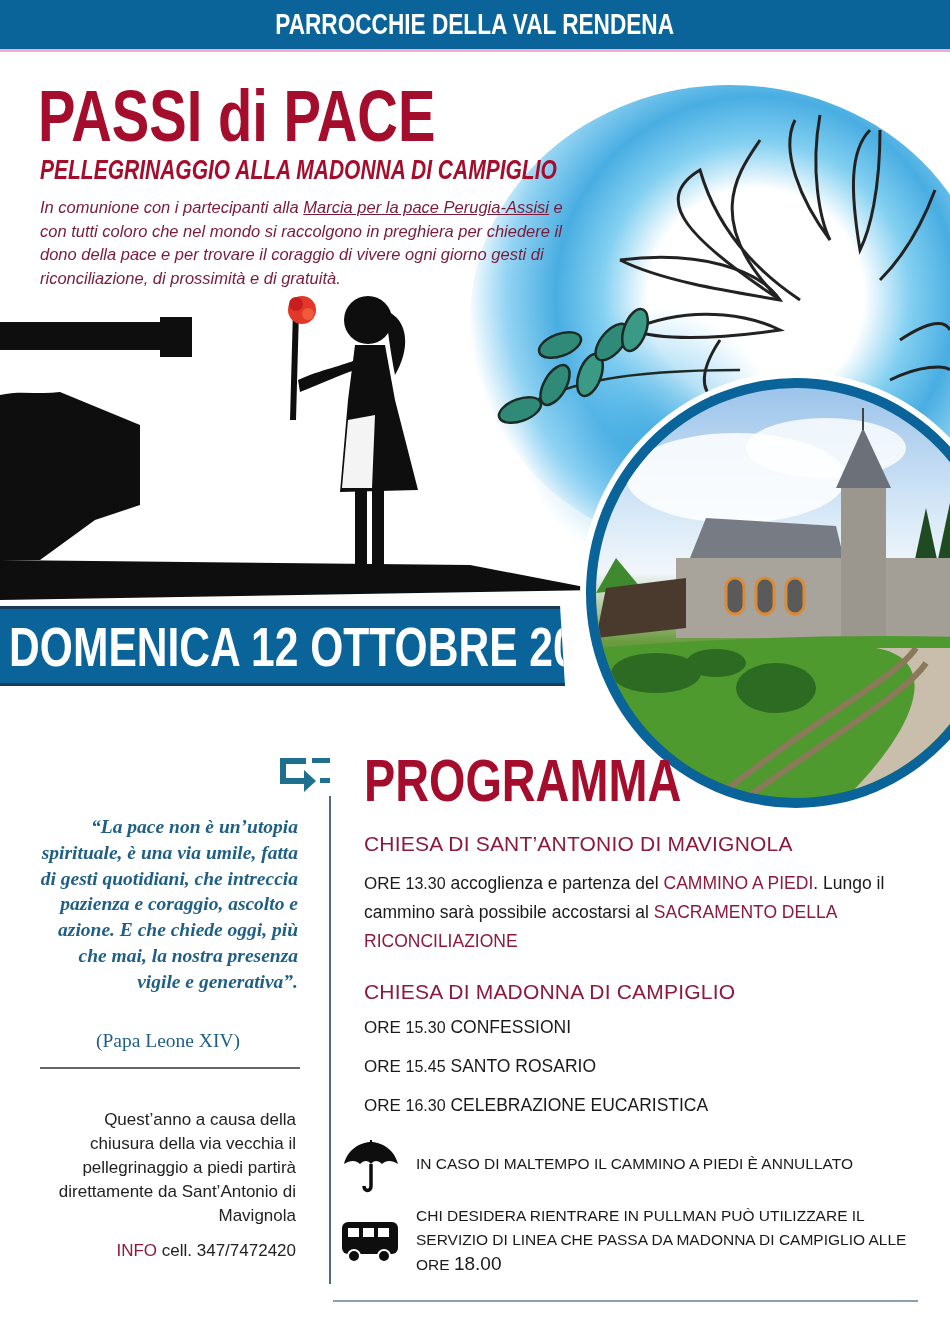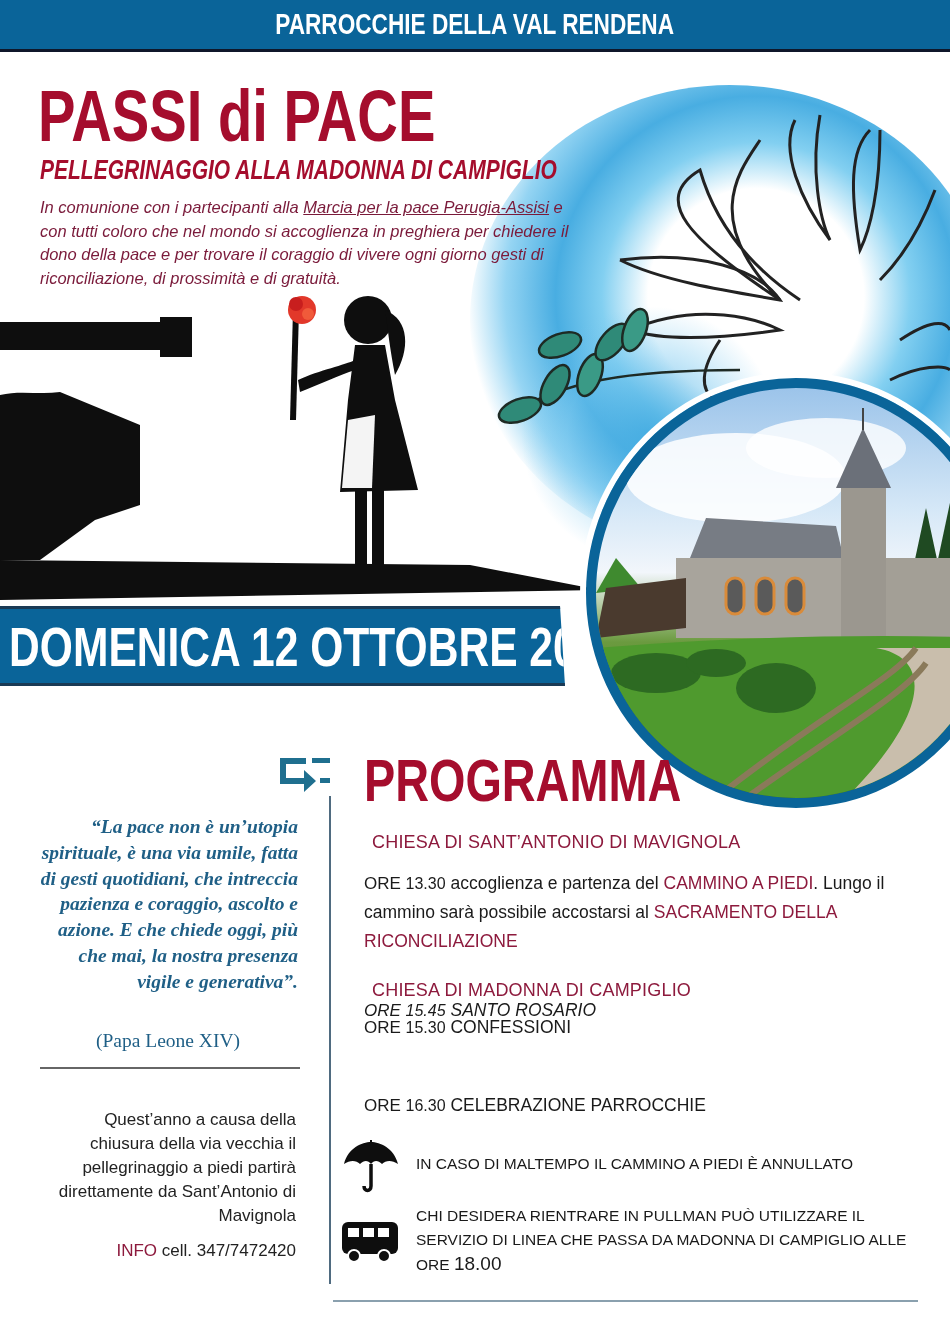--- a/index.html
+++ b/index.html
@@ -1,21 +1,21 @@
 <!DOCTYPE html>
 <html><head>
 <meta charset="utf-8">
 <style>
   * { box-sizing: border-box; margin: 0; padding: 0; }
   html, body { width: 950px; height: 1343px; background: #ffffff; overflow: hidden; }
   body { position: relative; font-family: "Liberation Sans", sans-serif; color: #1a1a1a; }
 
   .top-banner {
     position: absolute; left: 0; top: 0; width: 950px; height: 52px;
-    background: #0a6499; border-bottom: 3px solid #0f172a;
+    background: #0a6499; border-bottom: 3px solid #f9a8d4;
     display: flex; align-items: center; justify-content: center;
   }
   .top-banner span {
     color: #fff; font-family: "Liberation Sans", sans-serif; font-weight: bold;
     font-size: 29px; letter-spacing: 0px; transform: scaleX(0.78); display: inline-block;
   }
 
   .hero { position: absolute; left: 0; top: 55px; width: 950px; height: 550px; overflow: hidden; }
   .watercolor {
     position: absolute; left: 470px; top: 30px; width: 520px; height: 470px;
@@ -85,21 +85,21 @@
     position: absolute; left: 40px; top: 1241px; width: 256px; text-align: right;
     font-size: 17px; color: #222;
   }
   .info .accent { color: #8d1a3d; }
 
   .prog-title {
     position: absolute; left: 364px; top: 746px; color: #a50d2d; font-weight: bold;
     font-size: 60px; transform: scaleX(0.78); transform-origin: left top; white-space: nowrap;
   }
   .church {
-    position: absolute; left: 372px; color: #8d1a3d; font-size: 18px; letter-spacing: 0.2px;
+    position: absolute; left: 364px; color: #8d1a3d; font-size: 21px; letter-spacing: 0.2px;
   }
   .ore-line {
     position: absolute; left: 364px; color: #1a1a1a; font-size: 17.5px; line-height: 29px; width: 530px;
   }
   .ore-line .ore { font-size: 17px; }
   .ore-line .time { font-size: 16px; }
   .ore-line .accent { color: #8d1a3d; }
 
   .alert-row { position: absolute; left: 340px; display: flex; align-items: flex-start; }
   .alert-row .icon { width: 62px; height: 54px; margin-right: 14px; }
@@ -164,21 +164,21 @@
   <g>
     <circle cx="302" cy="310" r="14" fill="#e2382a"></circle>
     <circle cx="296" cy="304" r="7" fill="#c81e1e"></circle>
     <circle cx="308" cy="314" r="6" fill="#f05a3a"></circle>
   </g>
 </svg>
 
 <div class="title">PASSI di PACE</div>
 <div class="subtitle">PELLEGRINAGGIO ALLA MADONNA DI CAMPIGLIO</div>
 <div class="intro">
-  <span>In comunione con i partecipanti alla </span><u>Marcia per la pace Perugia-Assisi</u><span> e con tutti coloro che nel mondo si accoglienza in preghiera per chiedere il dono della pace e per trovare il coraggio di vivere ogni giorno gesti di riconciliazione, di prossimità e di gratuità.</span>
+  <span>In comunione con i partecipanti alla </span><u>Marcia per la pace Perugia-Assisi</u><span> e con tutti coloro che nel mondo si raccolgono in preghiera per chiedere il dono della pace e per trovare il coraggio di vivere ogni giorno gesti di riconciliazione, di prossimità e di gratuità.</span>
 </div>
 
 <div class="photo-circle">
   <svg width="400" height="410" viewBox="0 0 400 410">
     <ellipse cx="140" cy="90" rx="110" ry="45" fill="#ffffff" opacity="0.85"></ellipse>
     <ellipse cx="230" cy="60" rx="80" ry="30" fill="#ffffff" opacity="0.8"></ellipse>
     <g fill="#1f4a22">
       <polygon points="330,120 345,190 315,190"></polygon>
       <polygon points="355,110 372,190 338,190"></polygon>
       <polygon points="380,130 395,190 365,190"></polygon>
@@ -234,25 +234,25 @@
 
 <div class="church" style="top:832px;">CHIESA DI SANT’ANTONIO DI MAVIGNOLA</div>
 <div class="ore-line" style="top:869px;">
   <span class="ore">ORE </span><span class="time">13.30</span><span> accoglienza e partenza del </span><span class="accent">CAMMINO A PIEDI</span><span>. Lungo il cammino sarà possibile accostarsi al </span><span class="accent">SACRAMENTO DELLA RICONCILIAZIONE</span>
 </div>
 
 <div class="church" style="top:980px;">CHIESA DI MADONNA DI CAMPIGLIO</div>
 <div class="ore-line" style="top:1013px;">
   <span class="ore">ORE </span><span class="time">15.30</span><span> CONFESSIONI</span>
 </div>
-<div class="ore-line" style="top:996px;font-style:italic;">
+<div class="ore-line" style="top:1052px;">
   <span class="ore">ORE </span><span class="time">15.45</span><span> SANTO ROSARIO</span>
 </div>
 <div class="ore-line" style="top:1091px;">
-  <span class="ore">ORE </span><span class="time">16.30</span><span> CELEBRAZIONE PARROCCHIE</span>
+  <span class="ore">ORE </span><span class="time">16.30</span><span> CELEBRAZIONE EUCARISTICA</span>
 </div>
 
 <div class="alert-row" style="top:1140px;">
   <svg class="icon" viewBox="0 0 62 54">
     <path d="M4 24 C 8 8, 22 2, 31 2 C 40 2, 54 8, 58 24 C 52 20, 46 20, 42 24 C 38 20, 34 20, 31 24 C 28 20, 24 20, 20 24 C 16 20, 10 20, 4 24 Z" fill="#0e0e0e"></path>
     <line x1="31" y1="2" x2="31" y2="0" stroke="#0e0e0e" stroke-width="2"></line>
     <path d="M31 24 L 31 46 C 31 52, 24 52, 24 46" fill="none" stroke="#0e0e0e" stroke-width="3.5"></path>
   </svg>
   <div class="txt" style="padding-top:12px;">IN CASO DI MALTEMPO IL CAMMINO A PIEDI È ANNULLATO</div>
 </div>

